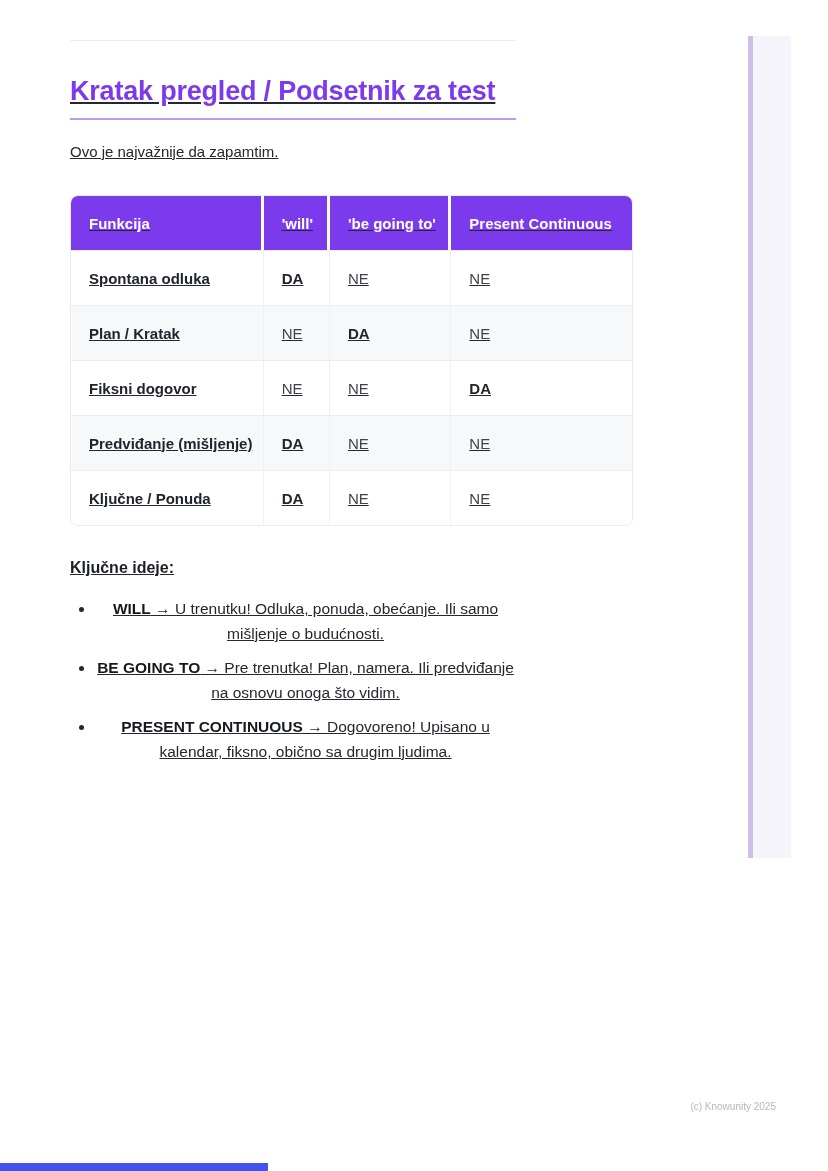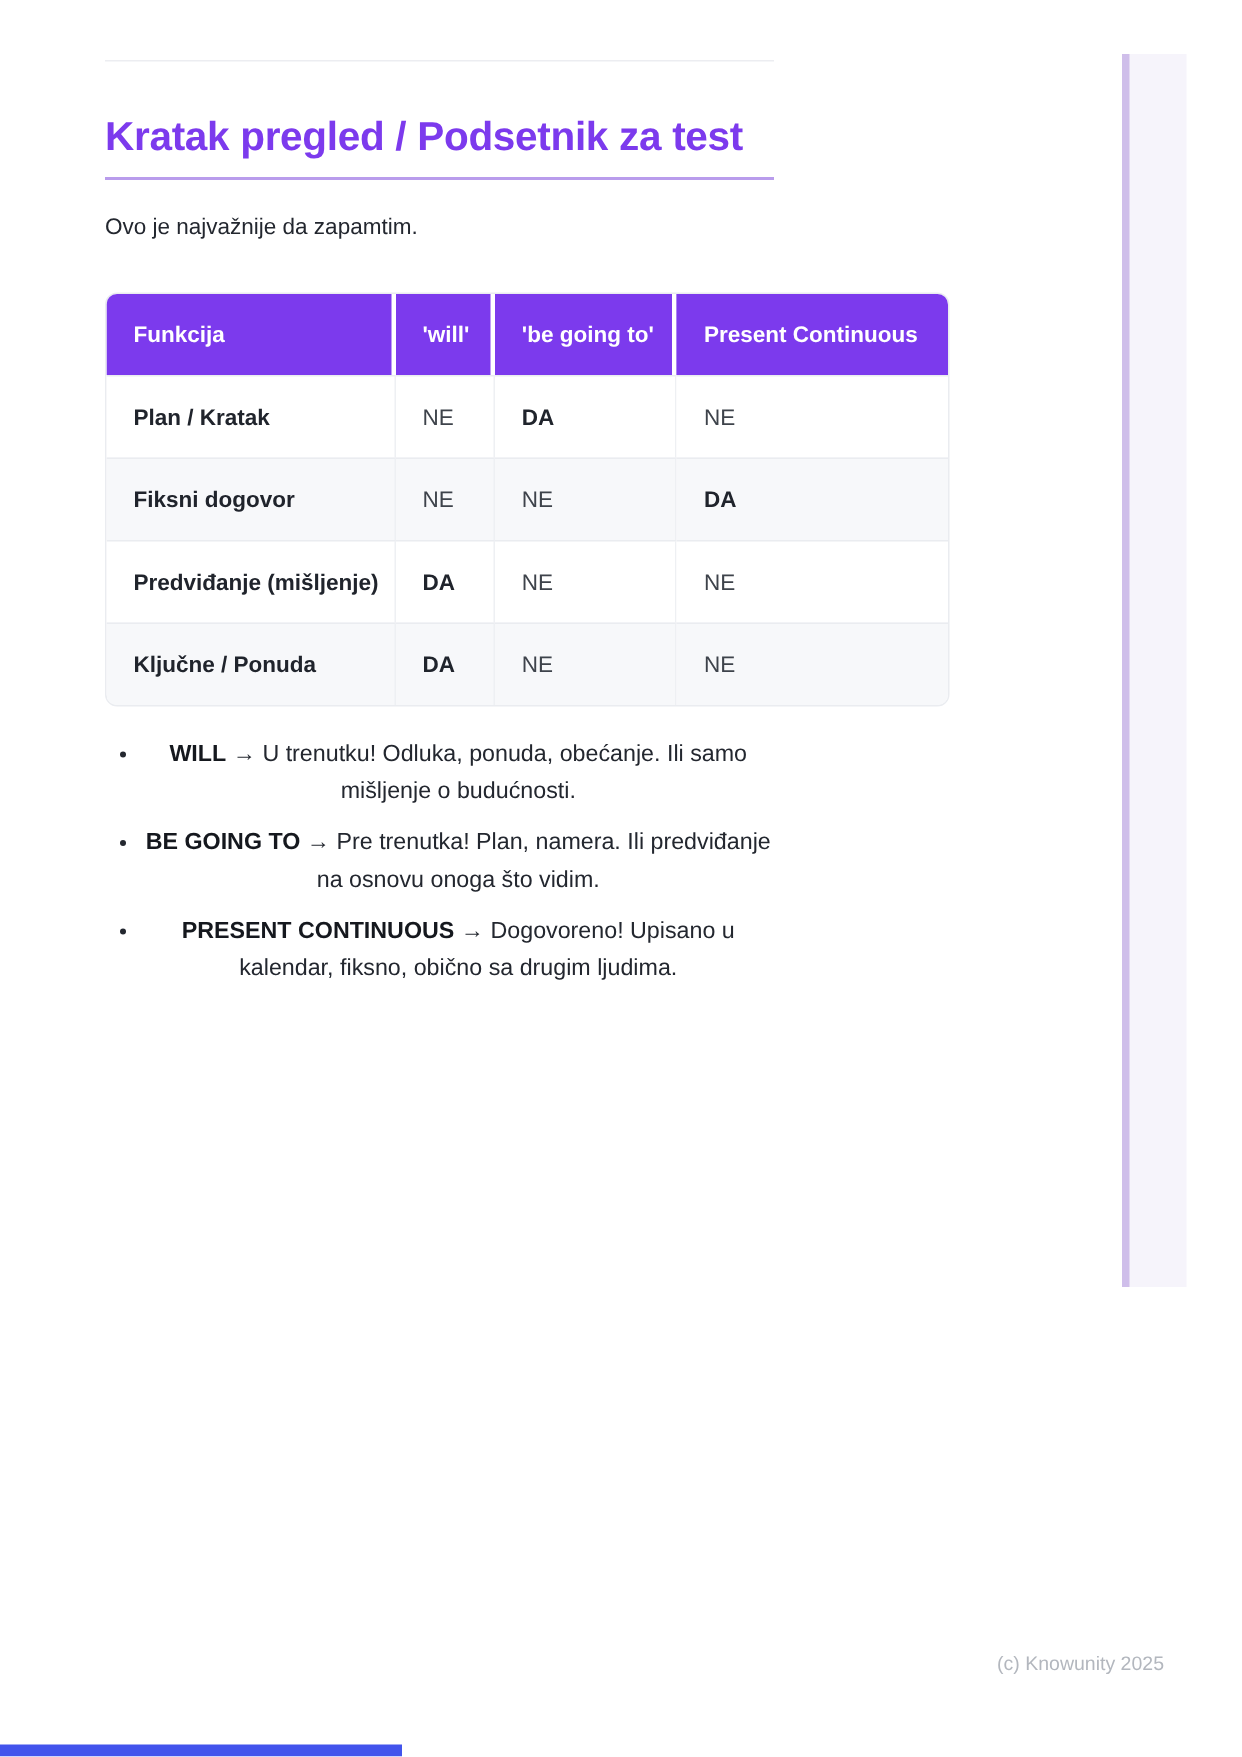--- a/index.html
+++ b/index.html
@@ -9,20 +9,21 @@
     background: #ffffff;
     font-family: "Liberation Sans", "DejaVu Sans", sans-serif;
     color: #23272F;
     overflow: hidden;
   }
   .content {
     position: absolute;
     left: 70px;
     top: 0;
     width: 446px;
+    text-decoration: underline;
   }
   .top-hairline {
     margin-top: 40px;
     border-top: 1px solid #ECEDF1;
     height: 0;
   }
   h1.page-title {
     margin-top: 34px;
     font-size: 27px;
     line-height: 32px;
@@ -94,21 +95,21 @@
     line-height: 25px;
     margin-bottom: 9px;
     color: #23272F;
     text-align: center;
   }
   ul.key-ideas li b { color: #15181E; }
   .footer-credit {
     position: absolute;
     top: 1101px;
     right: 52px;
-    font-size: 13px;
+    font-size: 10px;
     color: #B3B7BE;
   }
   .side-strip {
     position: absolute;
     left: 748px;
     top: 36px;
     width: 43px;
     height: 822px;
     background: #F6F4FB;
     border-left: 5px solid #CFBEEA;
@@ -137,20 +138,26 @@
     <thead>
       <tr>
         <th class="col-funkcija">Funkcija</th>
         <th class="col-will">'will'</th>
         <th class="col-goingto">'be going to'</th>
         <th class="col-prescont">Present Continuous</th>
       </tr>
     </thead>
     <tbody id="summary-tbody">
         <tr>
+          <td class="label">Spontana odluka</td>
+          <td class="bold">DA</td>
+          <td>NE</td>
+          <td>NE</td>
+        </tr>
+        <tr>
           <td class="label">Plan / Kratak</td>
           <td>NE</td>
           <td class="bold">DA</td>
           <td>NE</td>
         </tr>
         <tr>
           <td class="label">Fiksni dogovor</td>
           <td>NE</td>
           <td>NE</td>
           <td class="bold">DA</td>
@@ -163,20 +170,21 @@
         </tr>
         <tr>
           <td class="label">Ključne / Ponuda</td>
           <td class="bold">DA</td>
           <td>NE</td>
           <td>NE</td>
         </tr>
       </tbody>
   </table>
 
+  <h3 class="key-ideas-heading">Ključne ideje:</h3>
   <ul class="key-ideas" id="key-ideas-list">
       <li><b>WILL</b> → U trenutku! Odluka, ponuda, obećanje. Ili samo mišljenje o budućnosti.</li>
       <li><b>BE GOING TO</b> → Pre trenutka! Plan, namera. Ili predviđanje na osnovu onoga što vidim.</li>
       <li><b>PRESENT CONTINUOUS</b> → Dogovoreno! Upisano u kalendar, fiksno, obično sa drugim ljudima.</li>
     </ul>
 </div>
 
 <div class="side-strip"></div>
 
 <div class="footer-credit">(c) Knowunity 2025</div>

